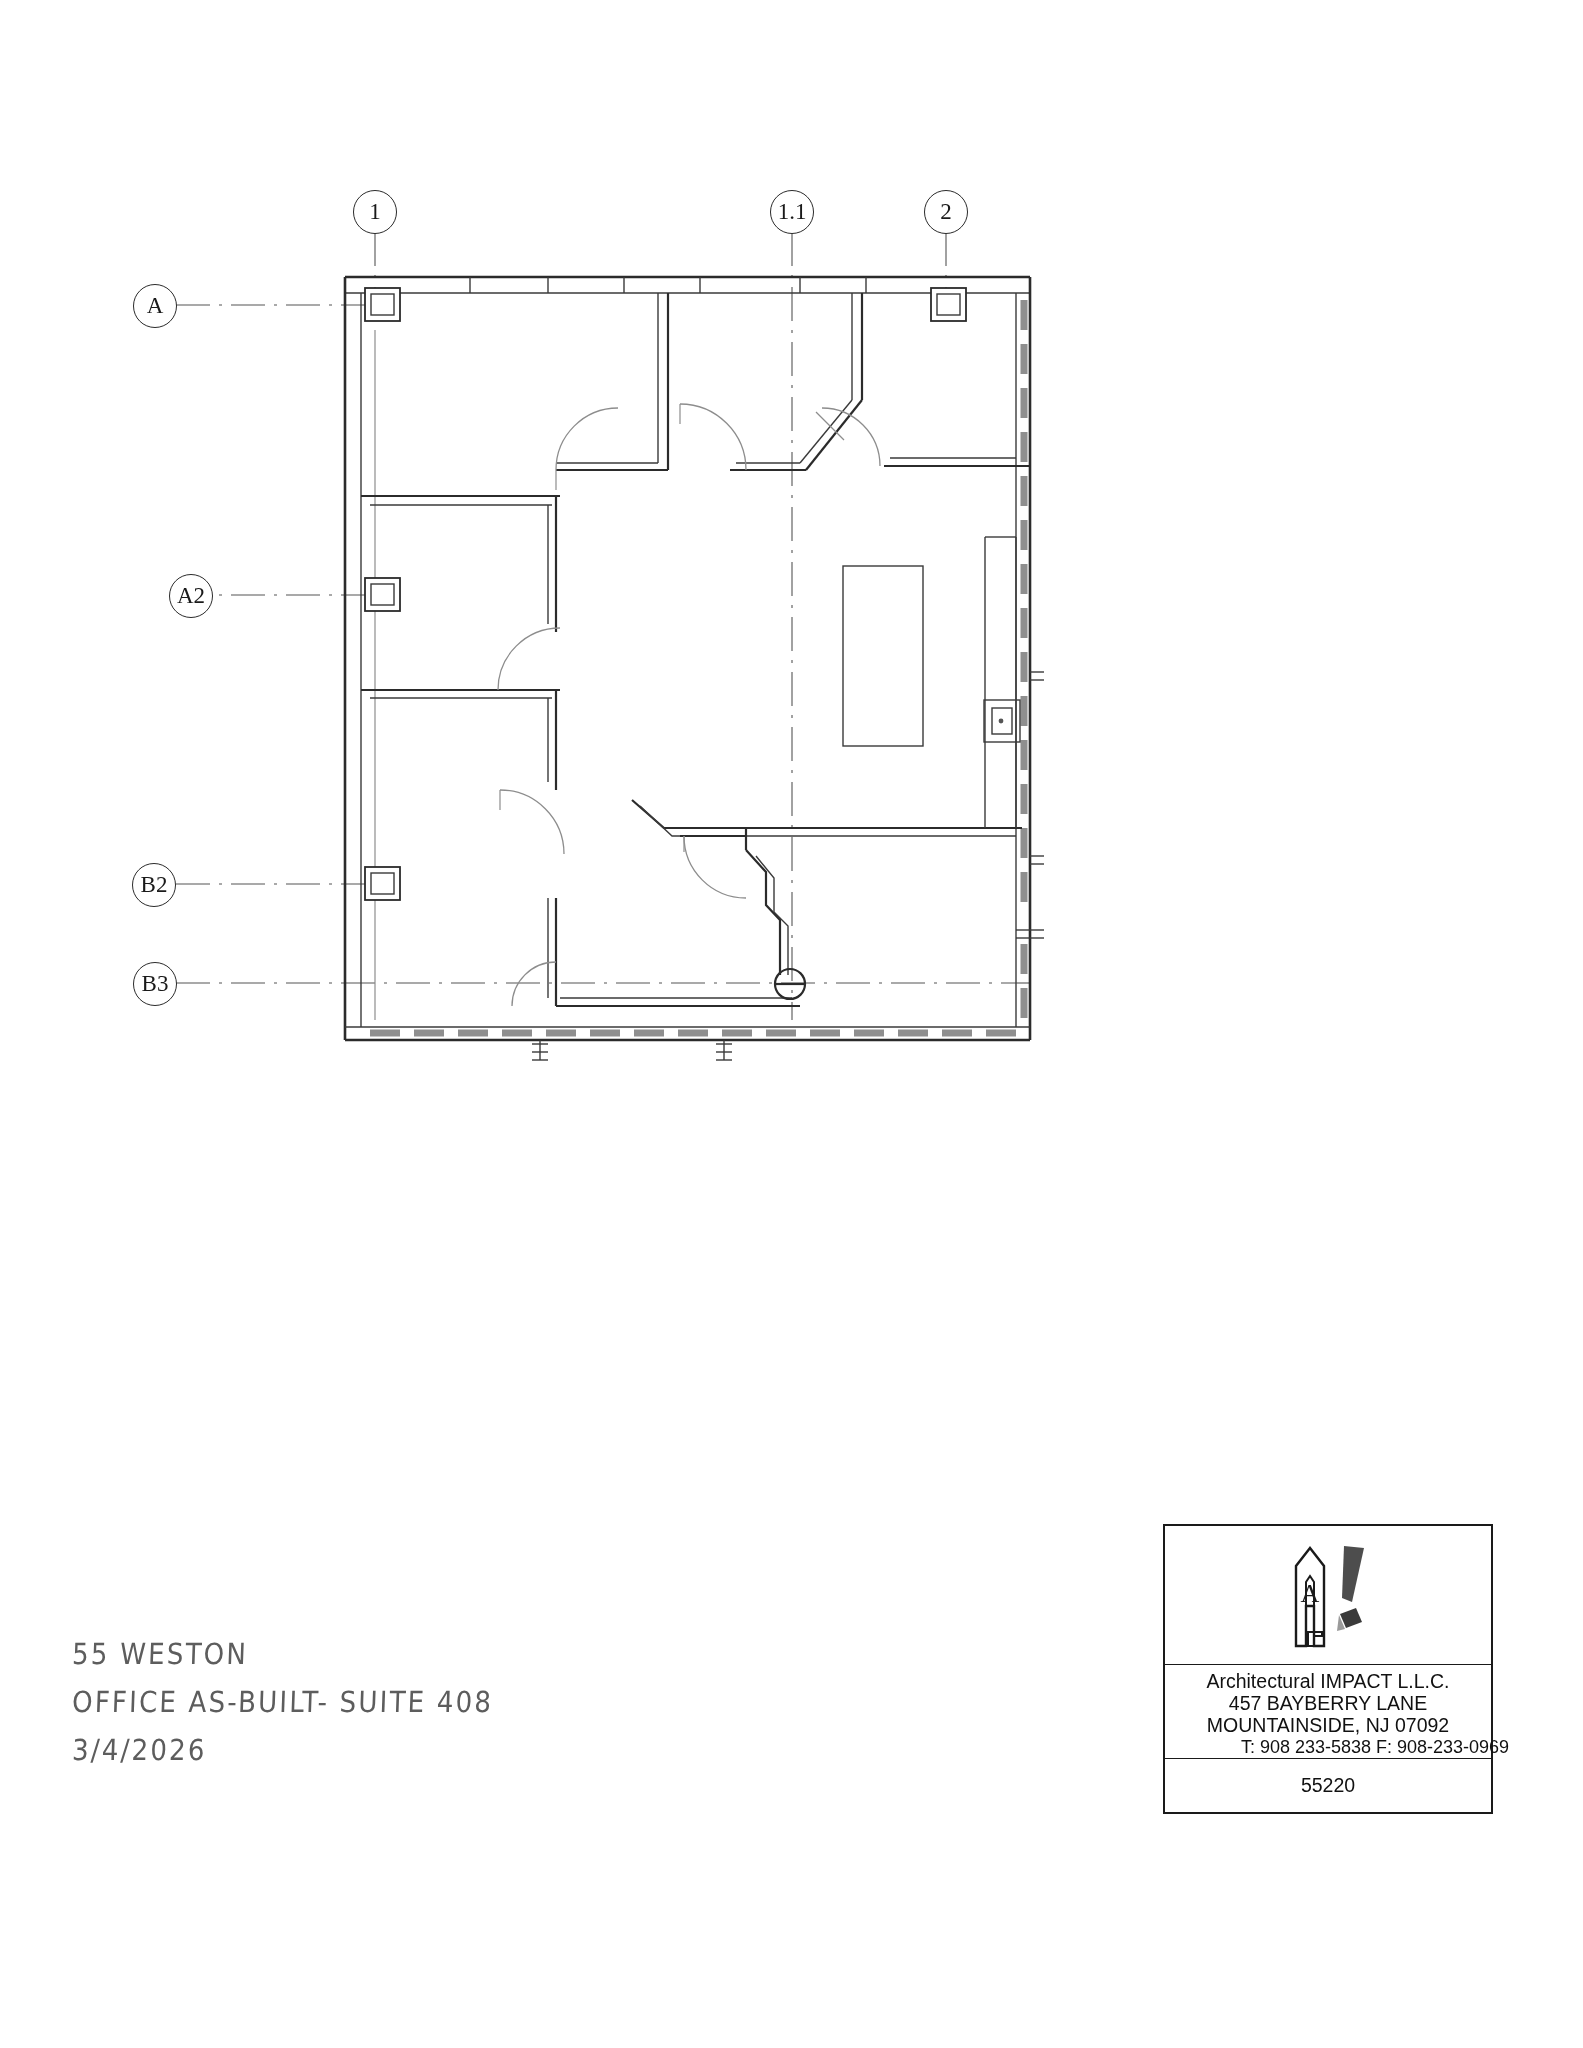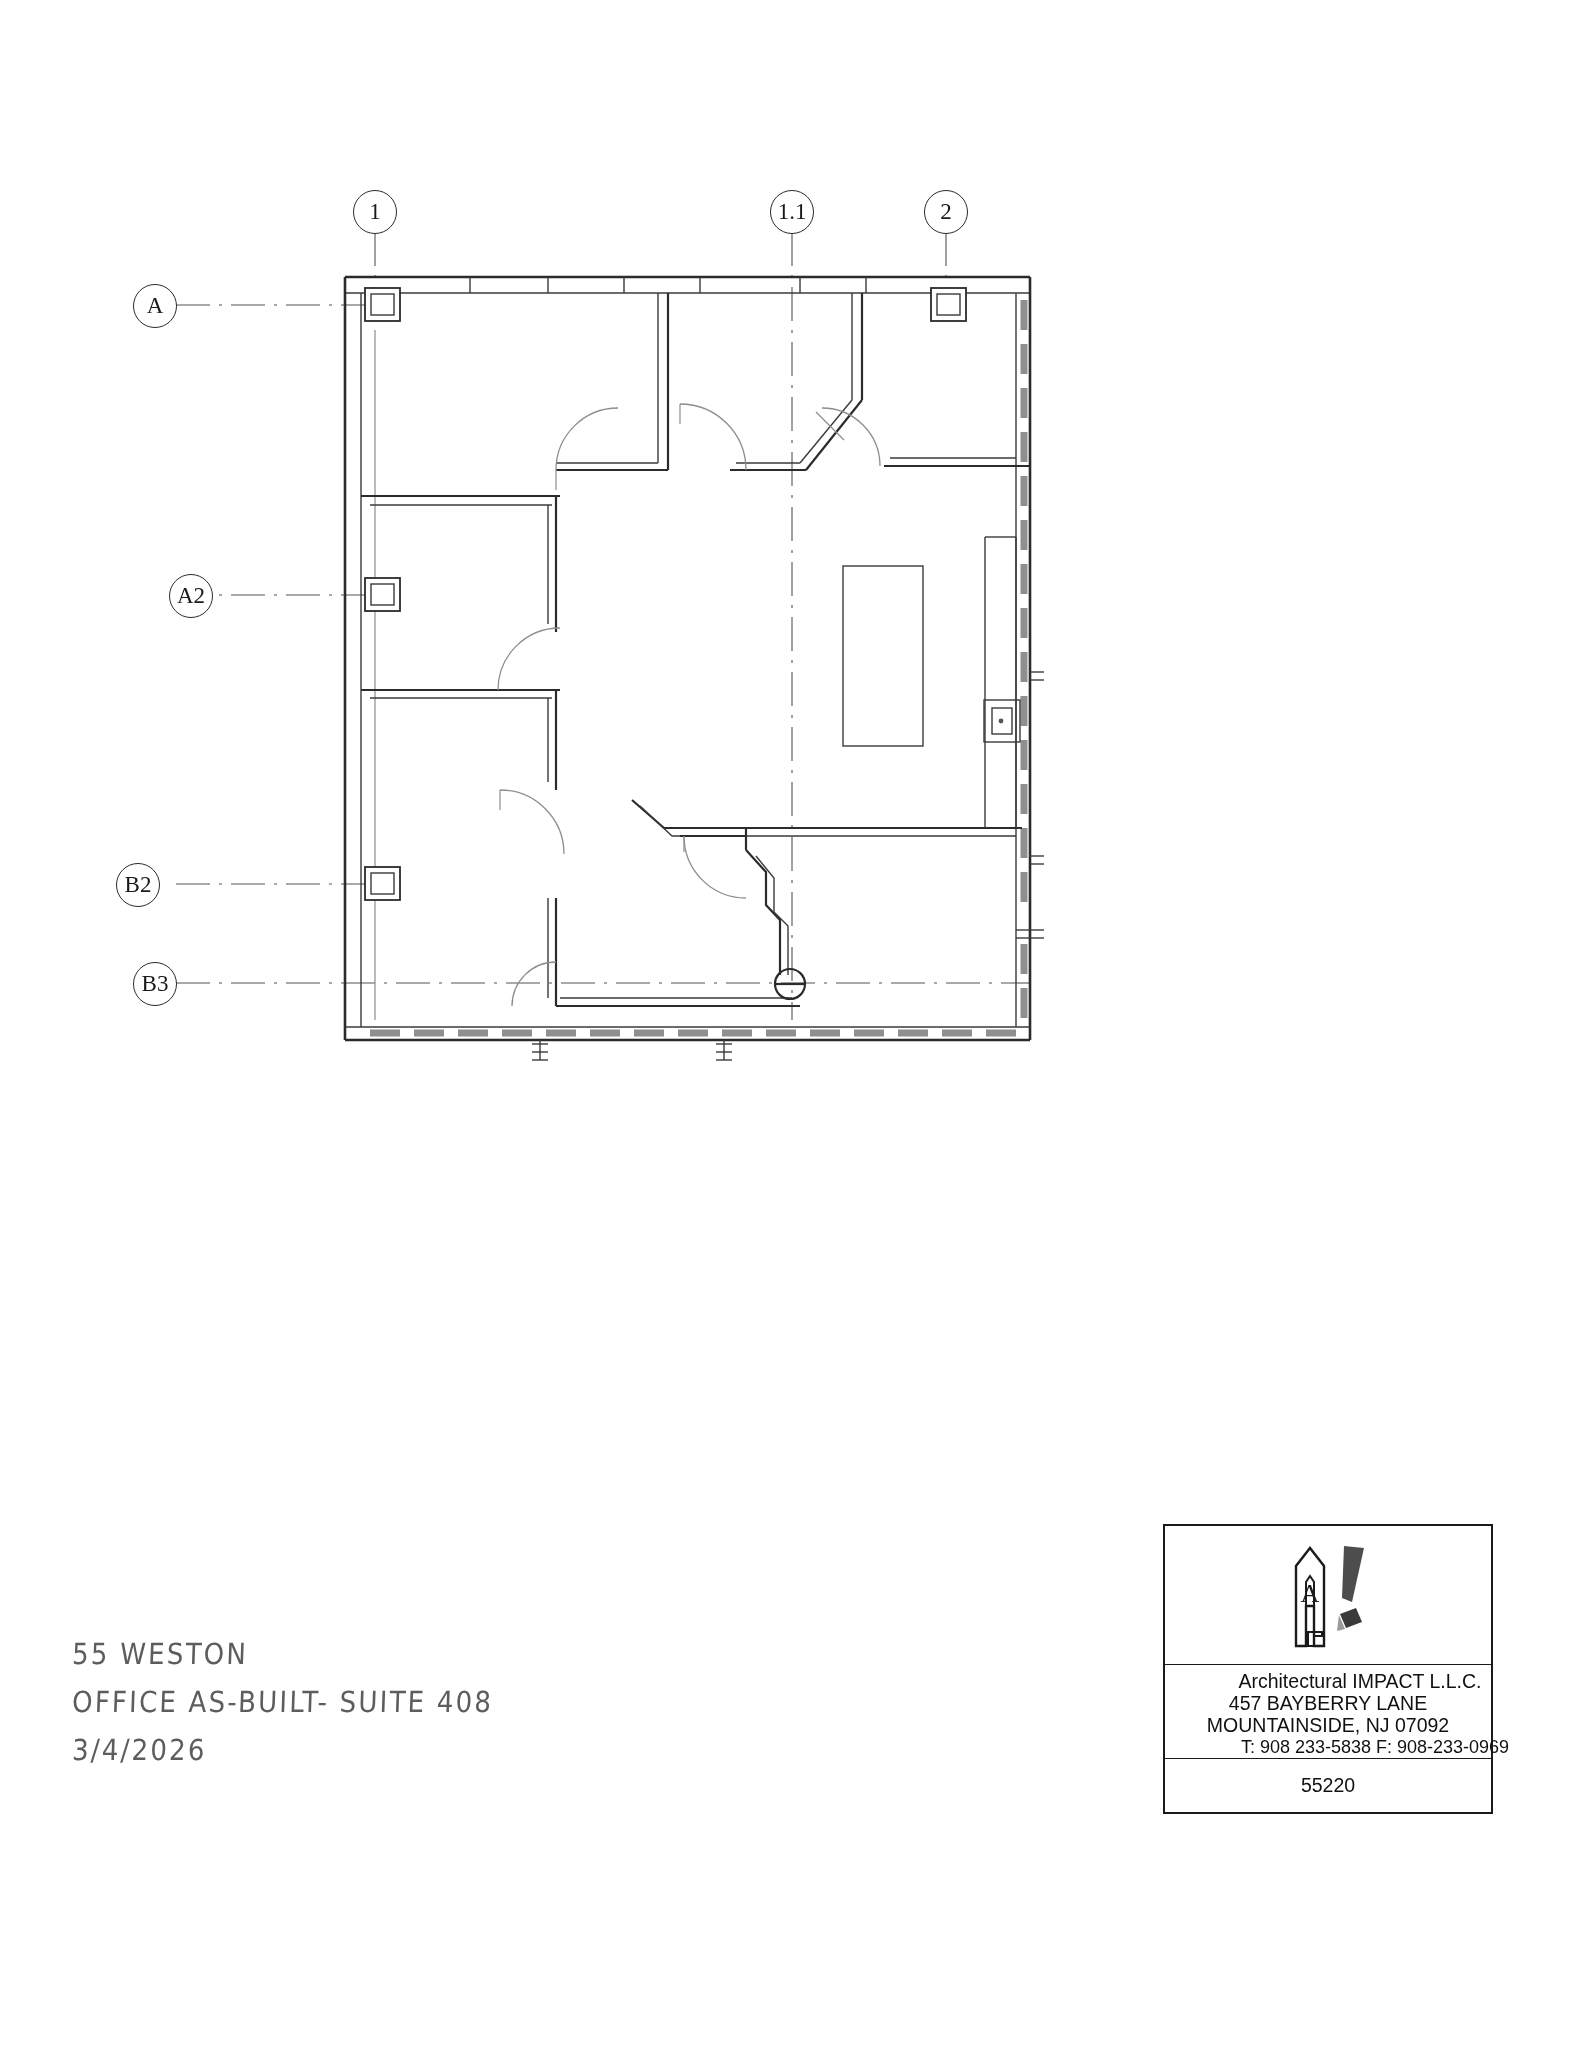--- a/index.html
+++ b/index.html
@@ -315,21 +315,21 @@
   <div class="bubble" style="left:924px;top:190px;width:42px;height:42px;">
     <span>2</span>
   </div>
 
   <div class="bubble" style="left:133px;top:284px;width:42px;height:42px;">
     <span>A</span>
   </div>
   <div class="bubble" style="left:133px;top:574px;width:42px;height:42px;margin-left:36px;">
     <span>A2</span>
   </div>
-  <div class="bubble" style="left:116px;top:863px;width:42px;height:42px;font-family:Liberation Serif, serif;">
+  <div class="bubble" style="left:132px;top:863px;width:42px;height:42px;font-family:Liberation Serif, serif;">
     <span>B2</span>
   </div>
   <div class="bubble" style="left:133px;top:962px;width:42px;height:42px;">
     <span>B3</span>
   </div>
 
   <div id="notes">
     <div class="note-line">55 WESTON</div>
     <div class="note-line">OFFICE AS-BUILT- SUITE 408</div>
     <div class="note-line">3/4/2026</div>
@@ -345,21 +345,21 @@
 
       <text x="62" y="66" text-anchor="middle" font-family="Liberation Serif, serif" font-size="26" fill="#1a1a1a">A</text>
 
       <path d="M96 10 L116 12 L104 66 L94 62 Z" fill="#4d4d4d"></path>
       <path d="M92 78 L108 72 L114 86 L98 92 Z" fill="#3a3a3a"></path>
       <path d="M91 79 L97 93 L89 95 Z" fill="#9a9a9a"></path>
     </svg>
 
     <div id="tb-divider"></div>
 
-    <div class="tb-line" style="top:144px;margin-left:32px;">Architectural IMPACT L.L.C.</div>
+    <div class="tb-line" style="top:144px;">Architectural IMPACT L.L.C.</div>
     <div class="tb-line" style="top:166px;">457 BAYBERRY LANE</div>
     <div class="tb-line" style="top:188px;">MOUNTAINSIDE, NJ 07092</div>
     <div class="tb-line" style="top:210px;font-size:18px;padding-left:47px;">T: 908 233-5838 F: 908-233-0969</div>
 
     <div id="tb-divider2"></div>
     <div id="tb-number">55220</div>
   </div>
 
 </div>
 

